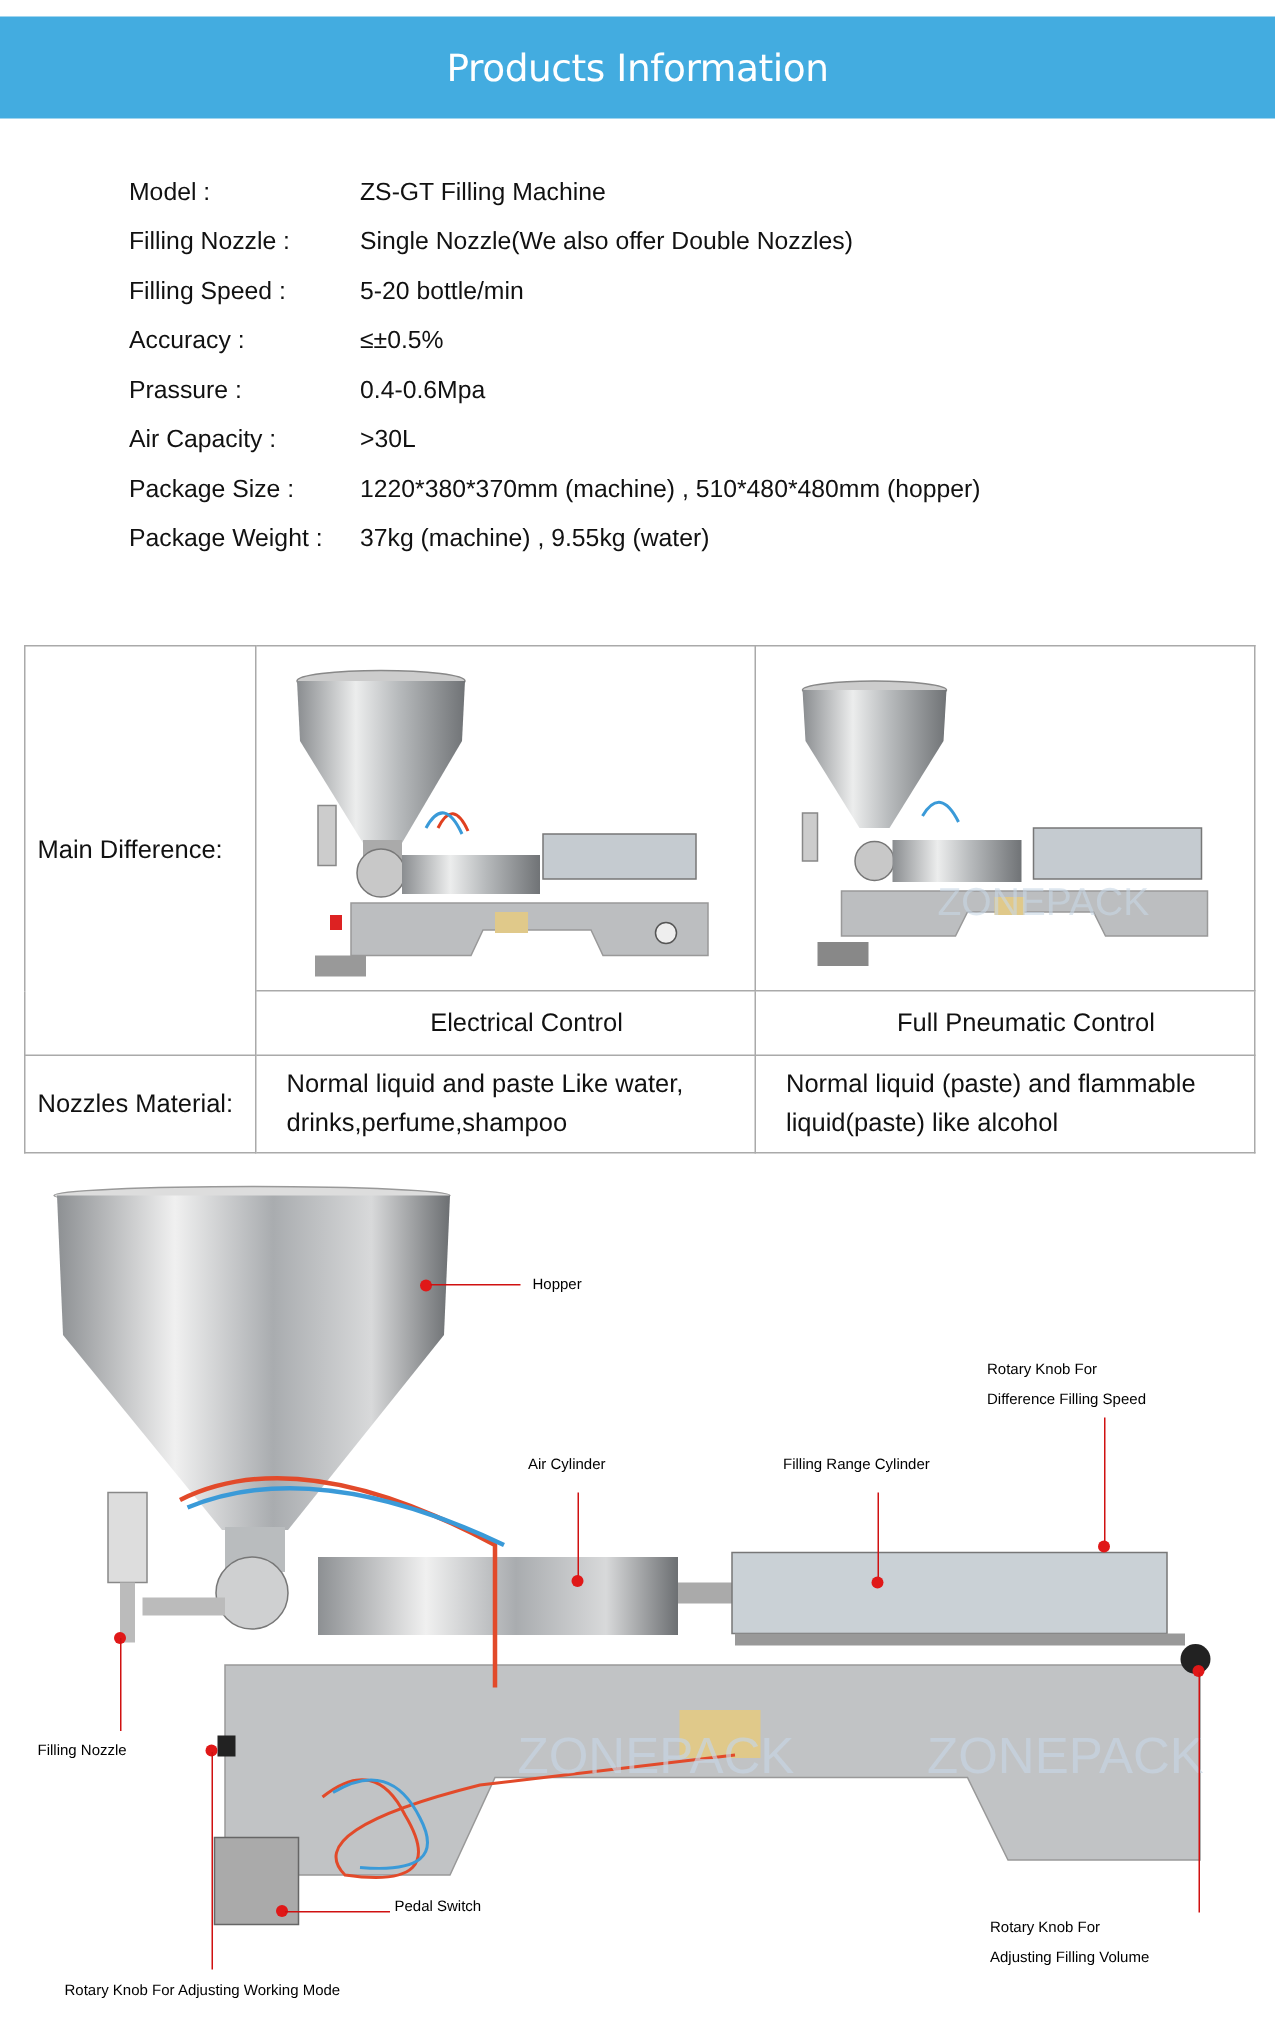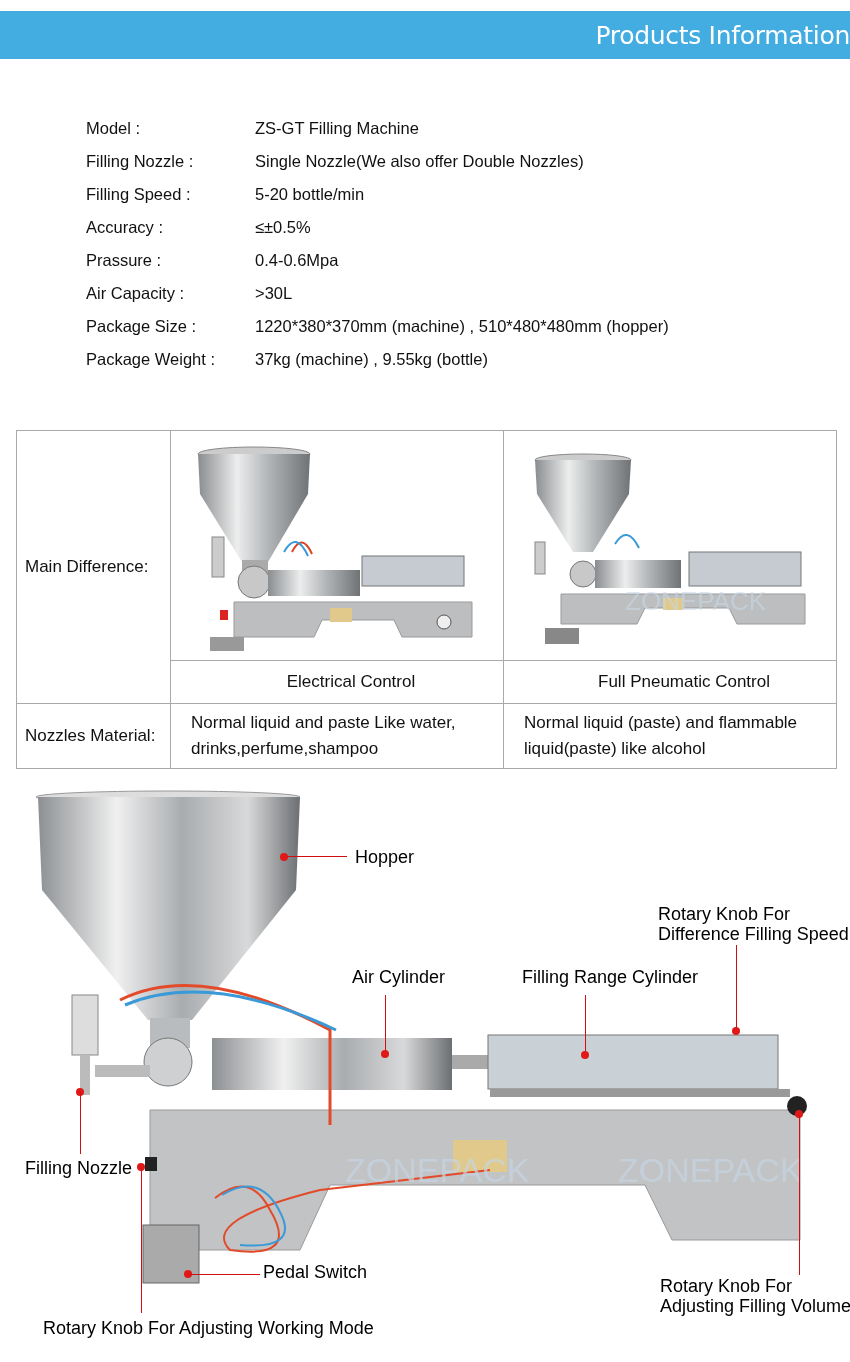--- a/index.html
+++ b/index.html
@@ -1,30 +1,30 @@
 <!DOCTYPE html>
 <html><head>
 <meta charset="utf-8">
 <style>
   html,body{margin:0;padding:0;background:#fff;}
   body{width:850px;height:1362px;position:relative;overflow:hidden;font-family:"Liberation Sans",sans-serif;color:#111;}
-  .banner{position:absolute;left:0;top:11px;width:850px;height:48px;background:#43ace0;display:flex;align-items:center;justify-content:flex-end;}
+  .banner{position:absolute;left:0;top:11px;width:850px;height:68px;background:#43ace0;display:flex;align-items:center;justify-content:center;}
   .banner span{color:#fff;font-size:25px;font-family:"DejaVu Sans",sans-serif;letter-spacing:-0.3px;}
   .specs{position:absolute;left:86px;top:112px;}
-  .spec-row{display:flex;height:33px;align-items:center;font-size:16.5px;gap:15px;}
+  .spec-row{display:flex;height:33px;align-items:center;font-size:16.5px;}
   .spec-label{width:154px;white-space:nowrap;}
   .spec-value{white-space:nowrap;}
   table.cmp{position:absolute;left:16px;top:430px;width:821px;border-collapse:collapse;font-size:17px;}
   table.cmp td{border:1px solid #aaa;vertical-align:middle;}
   .row-label{width:160px;padding-left:8px;}
   .img-cell{height:222px;width:330px;position:relative;}
   .cap-cell{height:40px;text-align:center;padding-left:29px;}
   .mat-cell{padding:6px 23px 6px 20px;line-height:26px;height:50px;}
   .diagram{position:absolute;left:0;top:780px;width:850px;height:582px;}
-  .callout{position:absolute;font-size:18px;color:#000;white-space:nowrap;line-height:20px;}
+  .callout{position:absolute;font-size:10px;color:#000;white-space:nowrap;line-height:20px;}
   .line{position:absolute;background:#d01010;}
   .dot{position:absolute;width:8px;height:8px;border-radius:50%;background:#e01818;}
 </style>
 </head>
 <body>
 
 <div class="banner">
   <span>Products Information</span>
 </div>
 
@@ -52,21 +52,21 @@
   <div class="spec-row">
       <span class="spec-label">Air Capacity :</span>
       <span class="spec-value">&gt;30L</span>
     </div>
   <div class="spec-row">
       <span class="spec-label">Package Size :</span>
       <span class="spec-value">1220*380*370mm (machine) , 510*480*480mm (hopper)</span>
     </div>
   <div class="spec-row">
       <span class="spec-label">Package Weight :</span>
-      <span class="spec-value">37kg (machine) , 9.55kg (bottle)</span>
+      <span class="spec-value">37kg (machine) , 9.55kg (water)</span>
     </div>
 </div>
 
 <table class="cmp">
   <tbody>
       <tr>
     <td class="row-label" rowspan="2">Main Difference:</td>
     <td class="img-cell">
       <svg width="330" height="222" viewBox="0 0 330 222">
         <defs>

